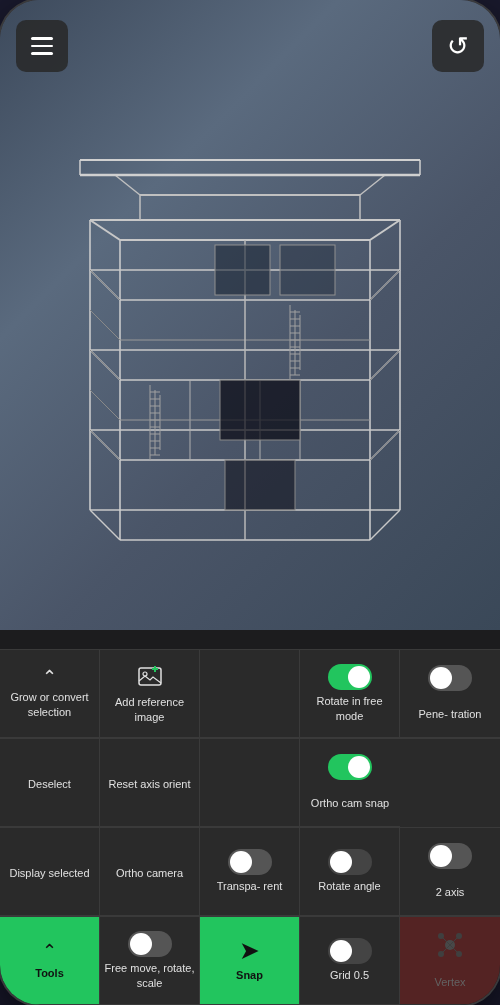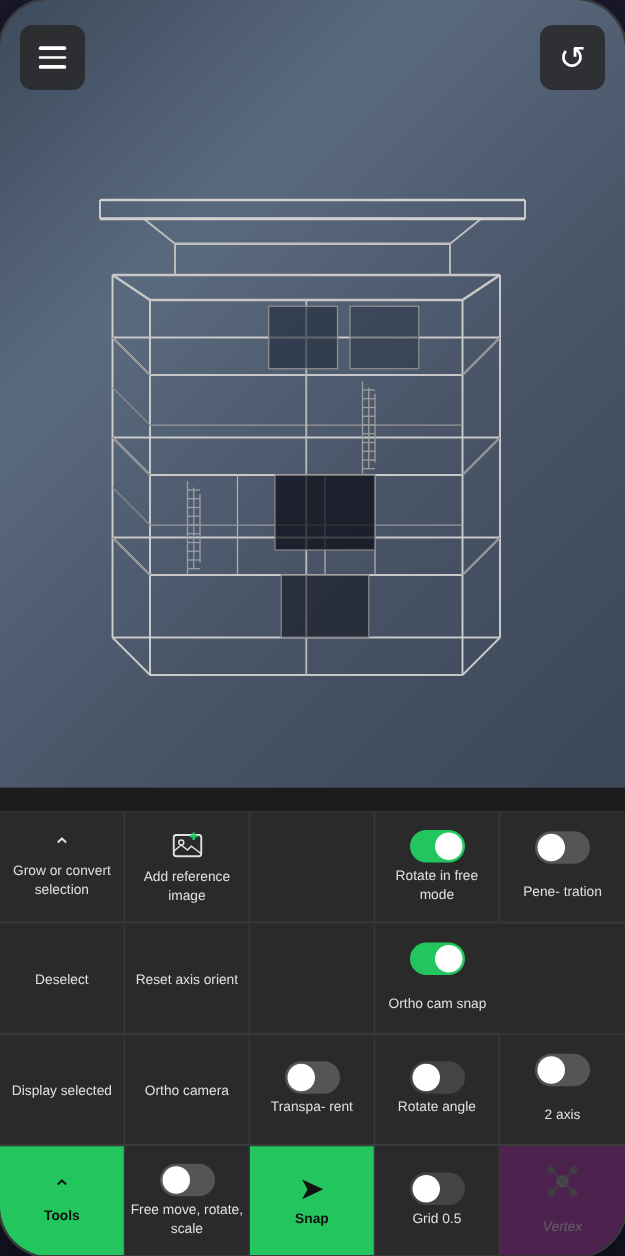--- a/index.html
+++ b/index.html
@@ -213,23 +213,22 @@
       font-weight: bold;
     }
 
     .tools-arrow {
       font-size: 18px;
       color: #111;
     }
 
     
     .tool-cell.grayed {
-      background: #701a75;
+      background: #7f1d1d;
       opacity: 0.5;
-      font-style: italic;
     }
   </style>
 </head>
 <body>
 
 <div class="phone-frame">
 
   <div class="viewport">
     <div class="viewport-bg">
 

